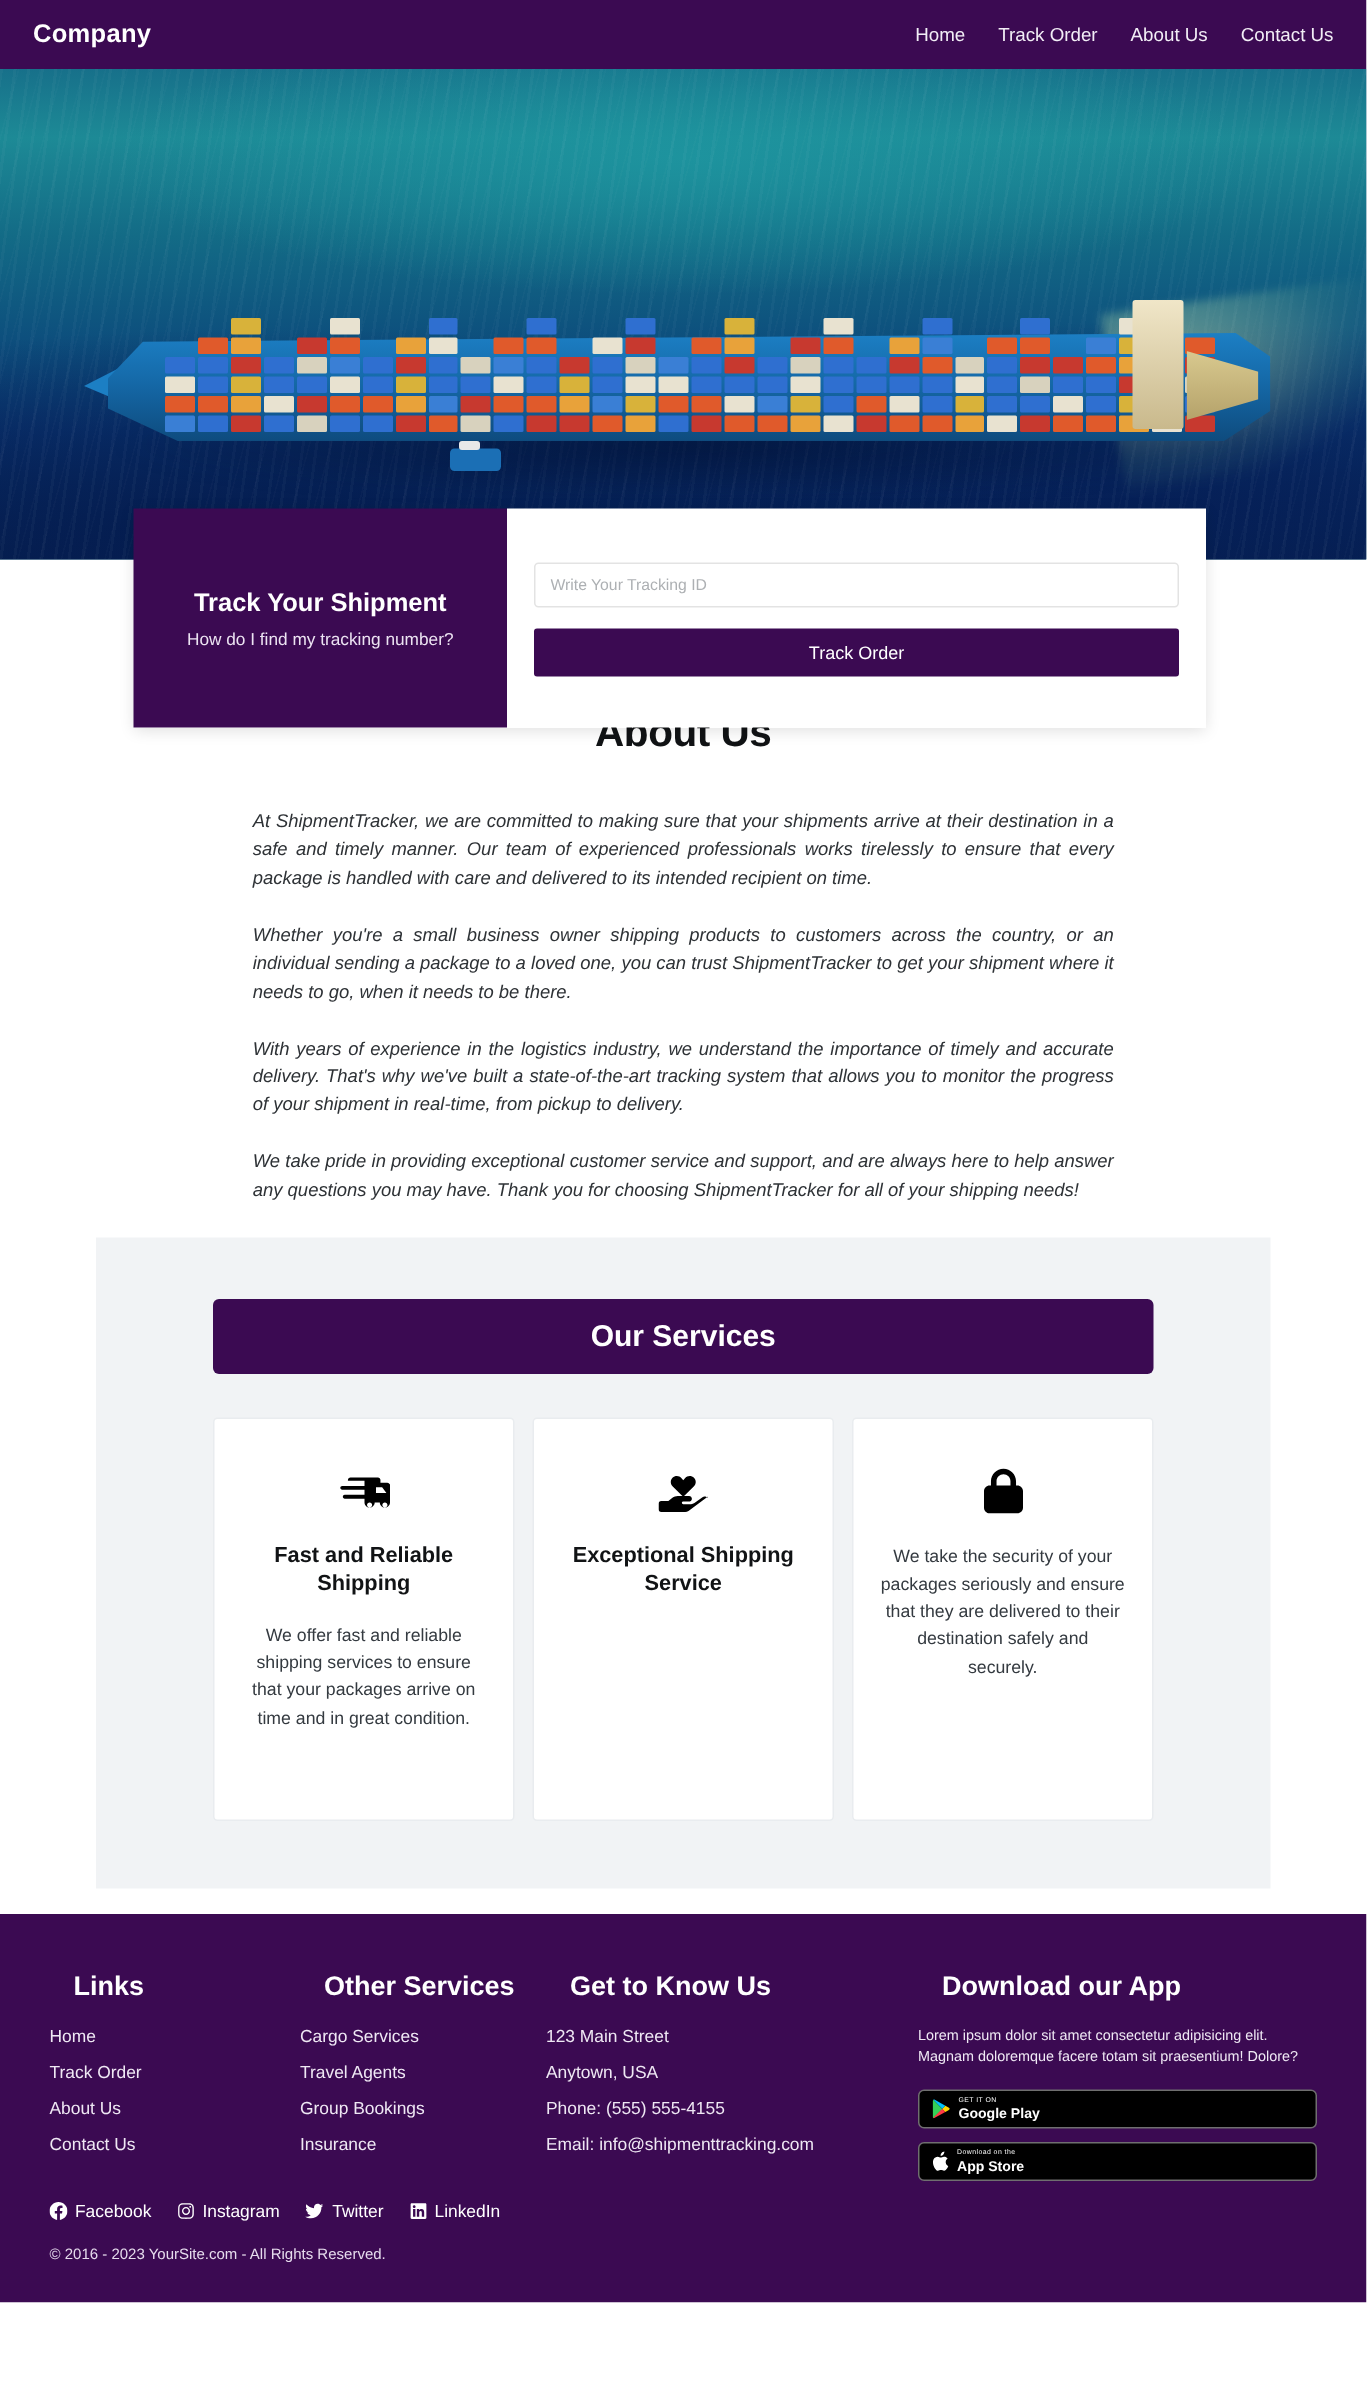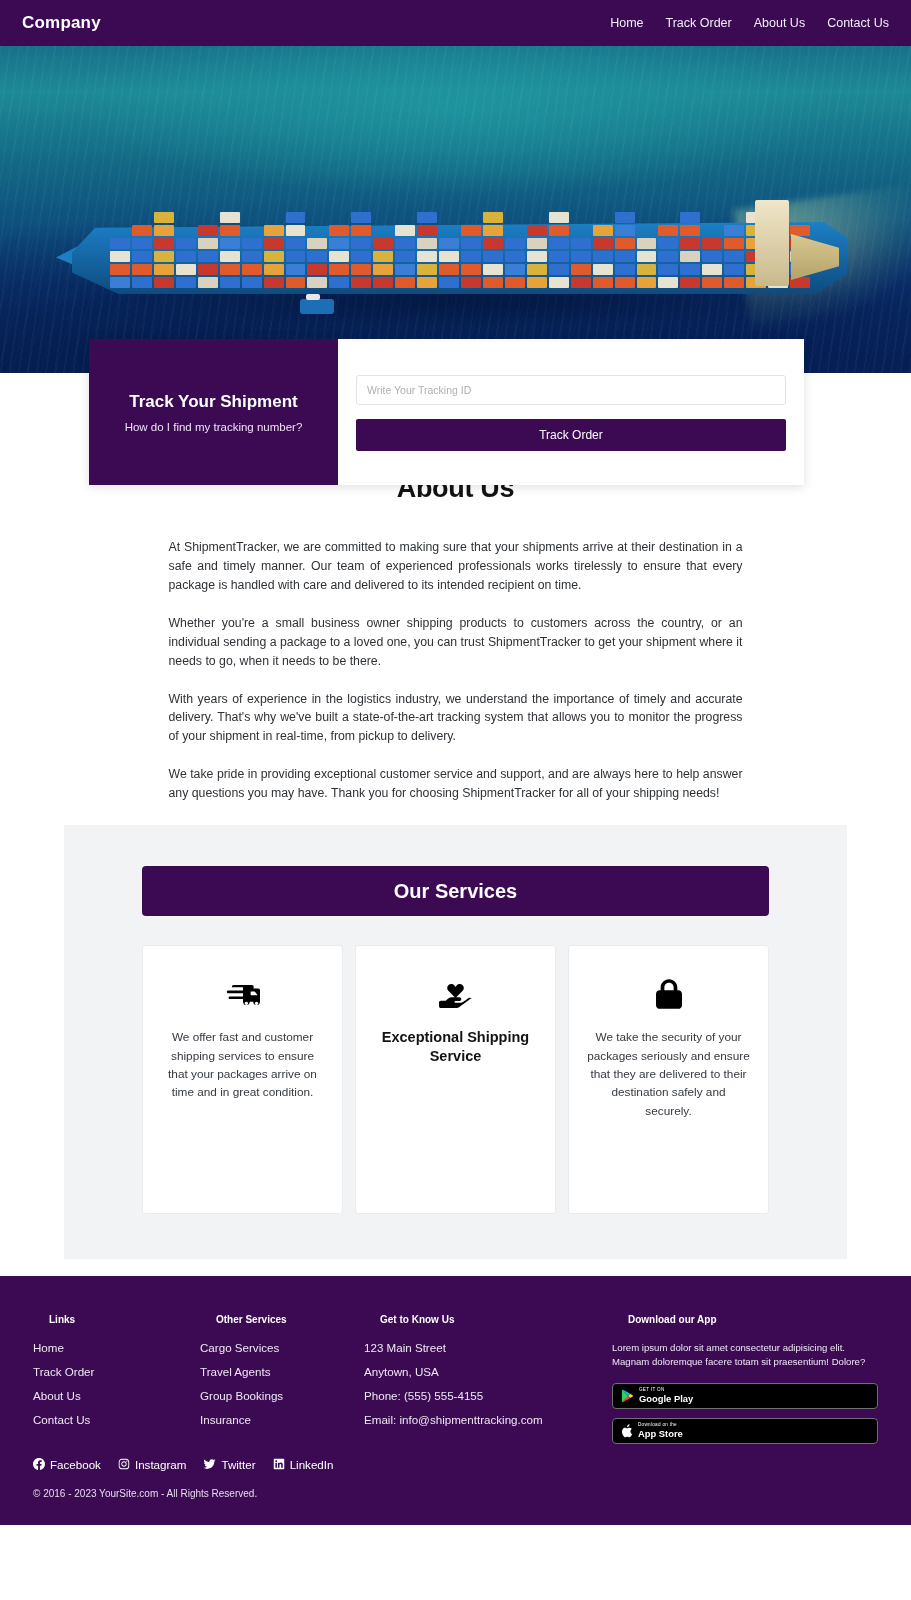--- a/index.html
+++ b/index.html
@@ -180,20 +180,21 @@
   .about-title{
     text-align:center;
     font-size:27px;
     font-weight:bold;
     color:#111315;
     letter-spacing:-.3px;
   }
   .about-body{
     width:574px;
     margin:34px auto 0 auto;
+    font-style:italic;
   }
   .about-body p{
     font-size:12.3px;
     line-height:1.54;
     color:#2e3236;
     text-align:justify;
     margin-bottom:19px;
   }
 
   
@@ -262,21 +263,21 @@
     margin-top:17px;
   }
   .foot-cols{
     display:flex;
   }
   .fc1{ width:167px; }
   .fc2{ width:164px; }
   .fc3{ width:248px; }
   .fc4{ flex:1; }
   footer h4{
-    font-size:10px;
+    font-size:18px;
     font-weight:bold;
     margin-bottom:16px;
     color:#ffffff;
     padding-left:16px;
   }
   .foot-link{
     display:block;
     font-size:11.6px;
     color:#efe8f4;
     text-decoration:none;
@@ -606,21 +607,22 @@
     <h2>Our Services</h2>
   </div>
   <div class="cards">
 
     <div class="card">
       <div class="card-icon">
         <svg width="34" height="28" viewBox="0 0 640 512" aria-hidden="true">
           <path d="M112 128h208v64H40c-13 0-24 11-24 24s11 24 24 24h280v64H72c-13 0-24 11-24 24s11 24 24 24h248v48c0 35 29 64 64 64s64-29 64-64h64c0 35 29 64 64 64s64-29 64-64h32c18 0 32-14 32-32v-96c0-7-2-13-6-19l-67-89c-6-8-16-13-26-13h-85v-32c0-18-14-32-32-32H144c-18 0-32 14-32 32zm352 80h77l54 72h-131zM384 400c18 0 32 14 32 32s-14 32-32 32-32-14-32-32 14-32 32-32m192 0c18 0 32 14 32 32s-14 32-32 32-32-14-32-32 14-32 32-32"></path>
         </svg>
       </div>
-      <p>We offer fast and customer shipping services to ensure that your packages arrive on time and in great condition.</p>
+      <h3>Fast and Reliable Shipping</h3>
+      <p>We offer fast and reliable shipping services to ensure that your packages arrive on time and in great condition.</p>
     </div>
 
     <div class="card">
       <div class="card-icon">
         <svg width="33" height="30" viewBox="0 0 576 512" aria-hidden="true">
           <path d="M163 103c-27 27-27 70 0 97l112 111c7 7 19 7 26 0l112-111c27-27 27-70 0-97-30-30-79-27-105 5l-20 24-20-24c-26-32-75-35-105-5M568 336c-13-17-38-21-56-8l-94 69c-11 8-25 13-39 13H288c-9 0-16-7-16-16s7-16 16-16h66c16 0 31-11 34-27 3-20-12-38-32-38H224c-22 0-44 8-62 22l-47 38H32c-18 0-32 14-32 32v64c0 18 14 32 32 32h278c14 0 28-5 39-13l242-178c18-13 22-38 9-56"></path>
         </svg>
       </div>
       <h3>Exceptional Shipping Service</h3>
     </div>

